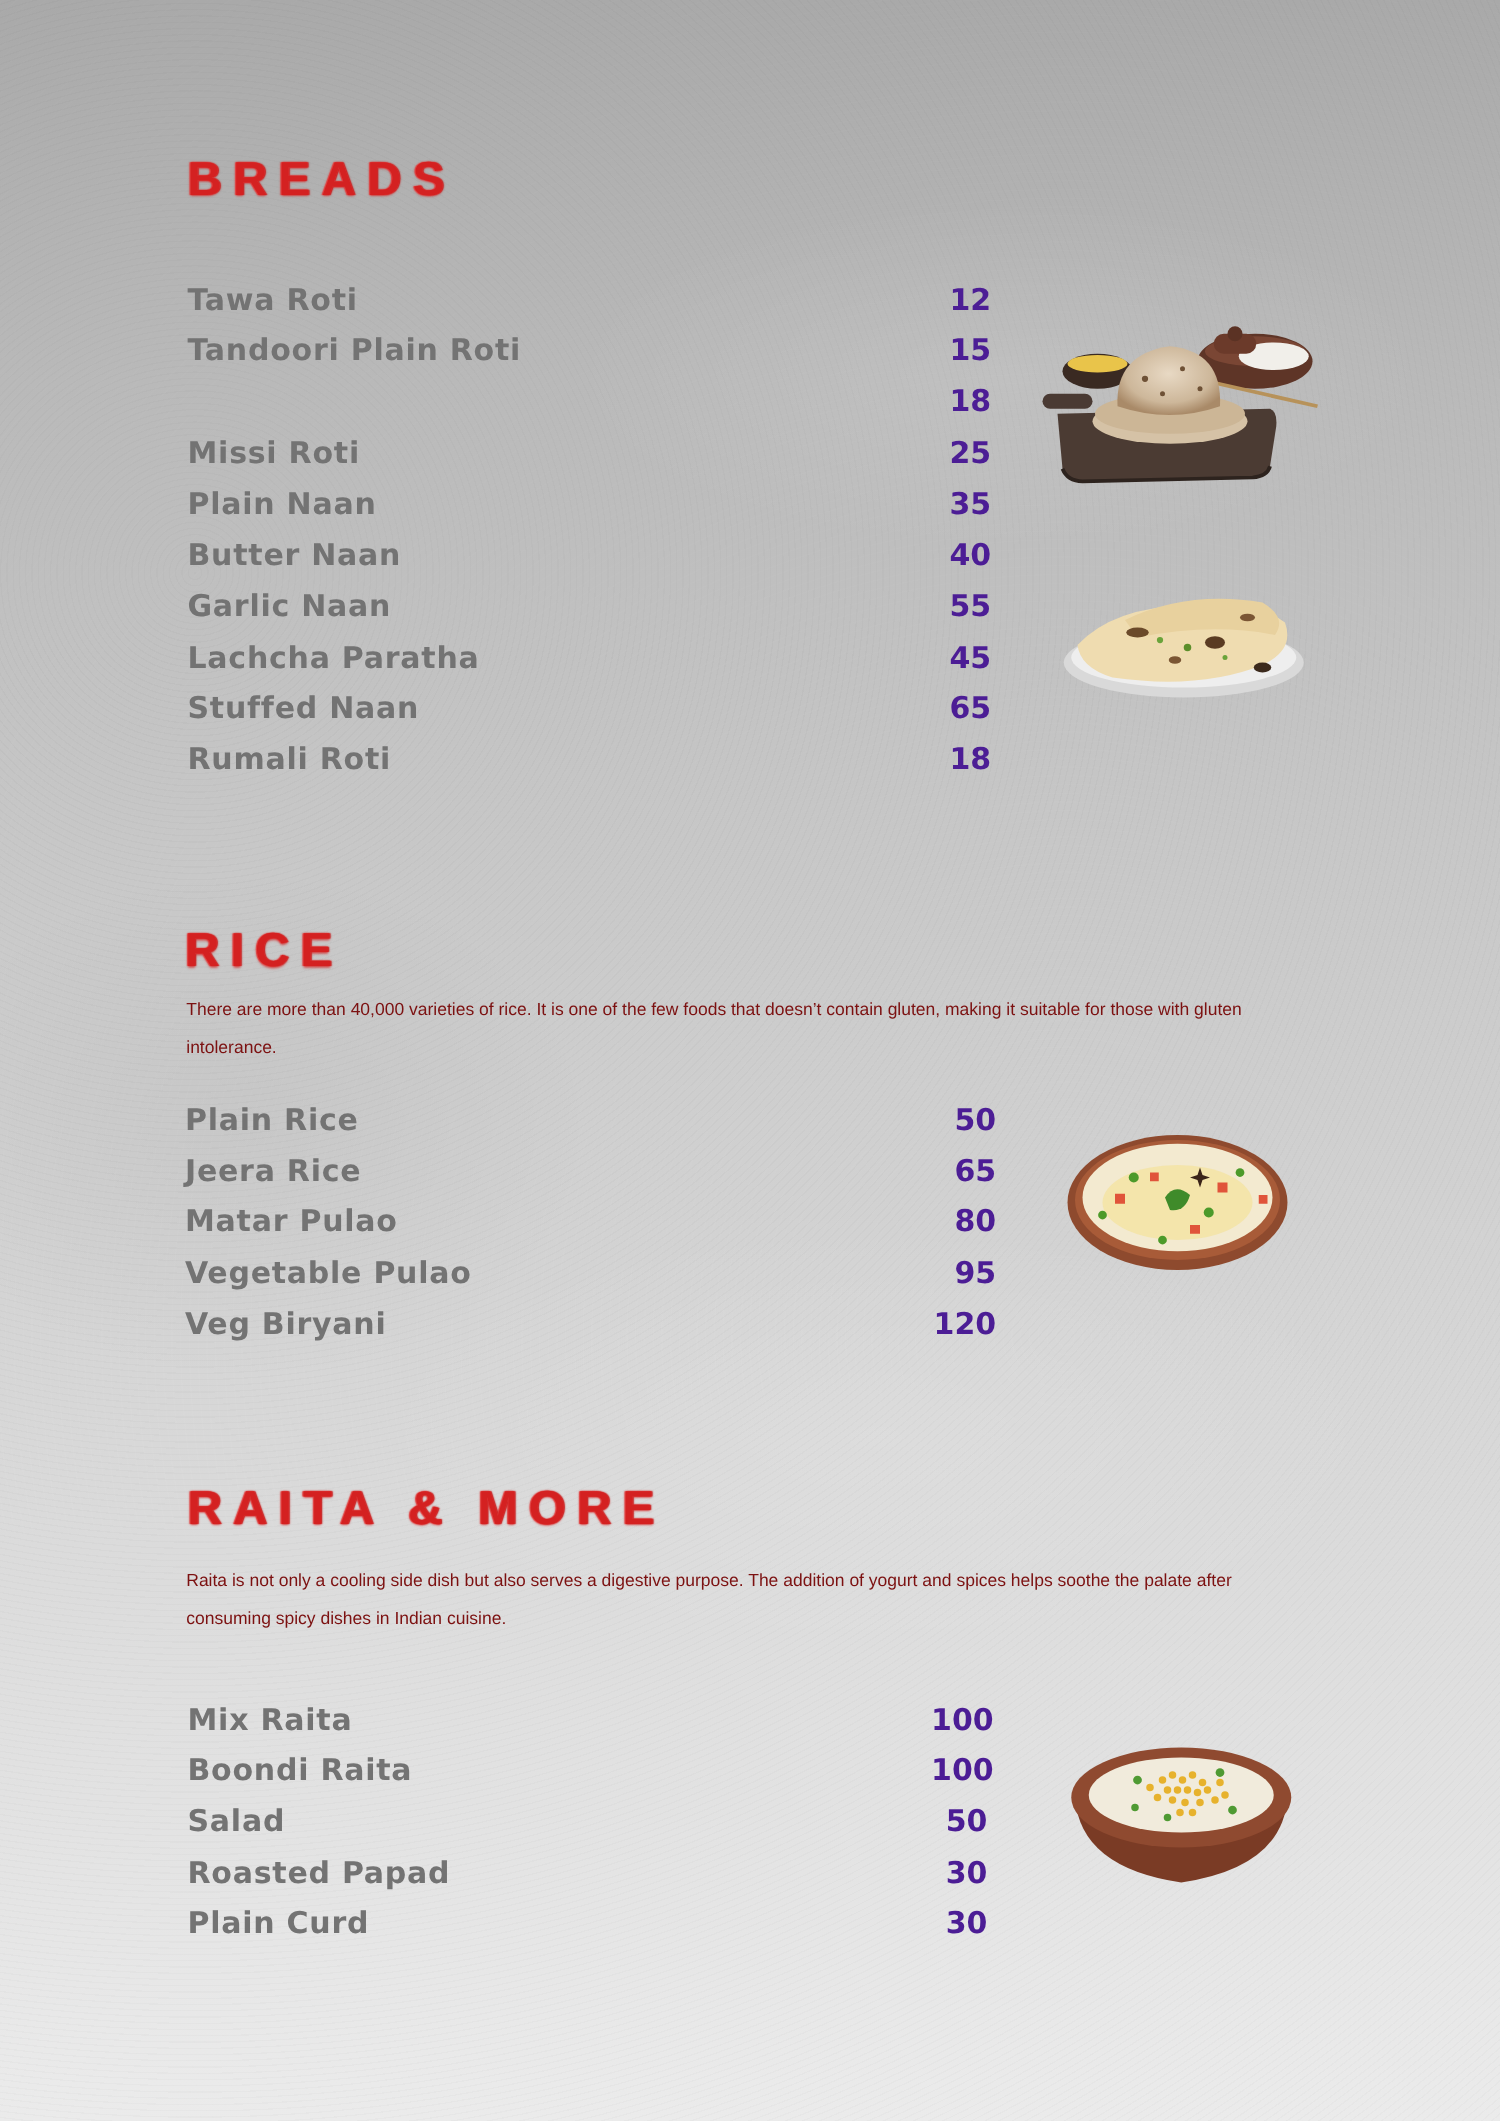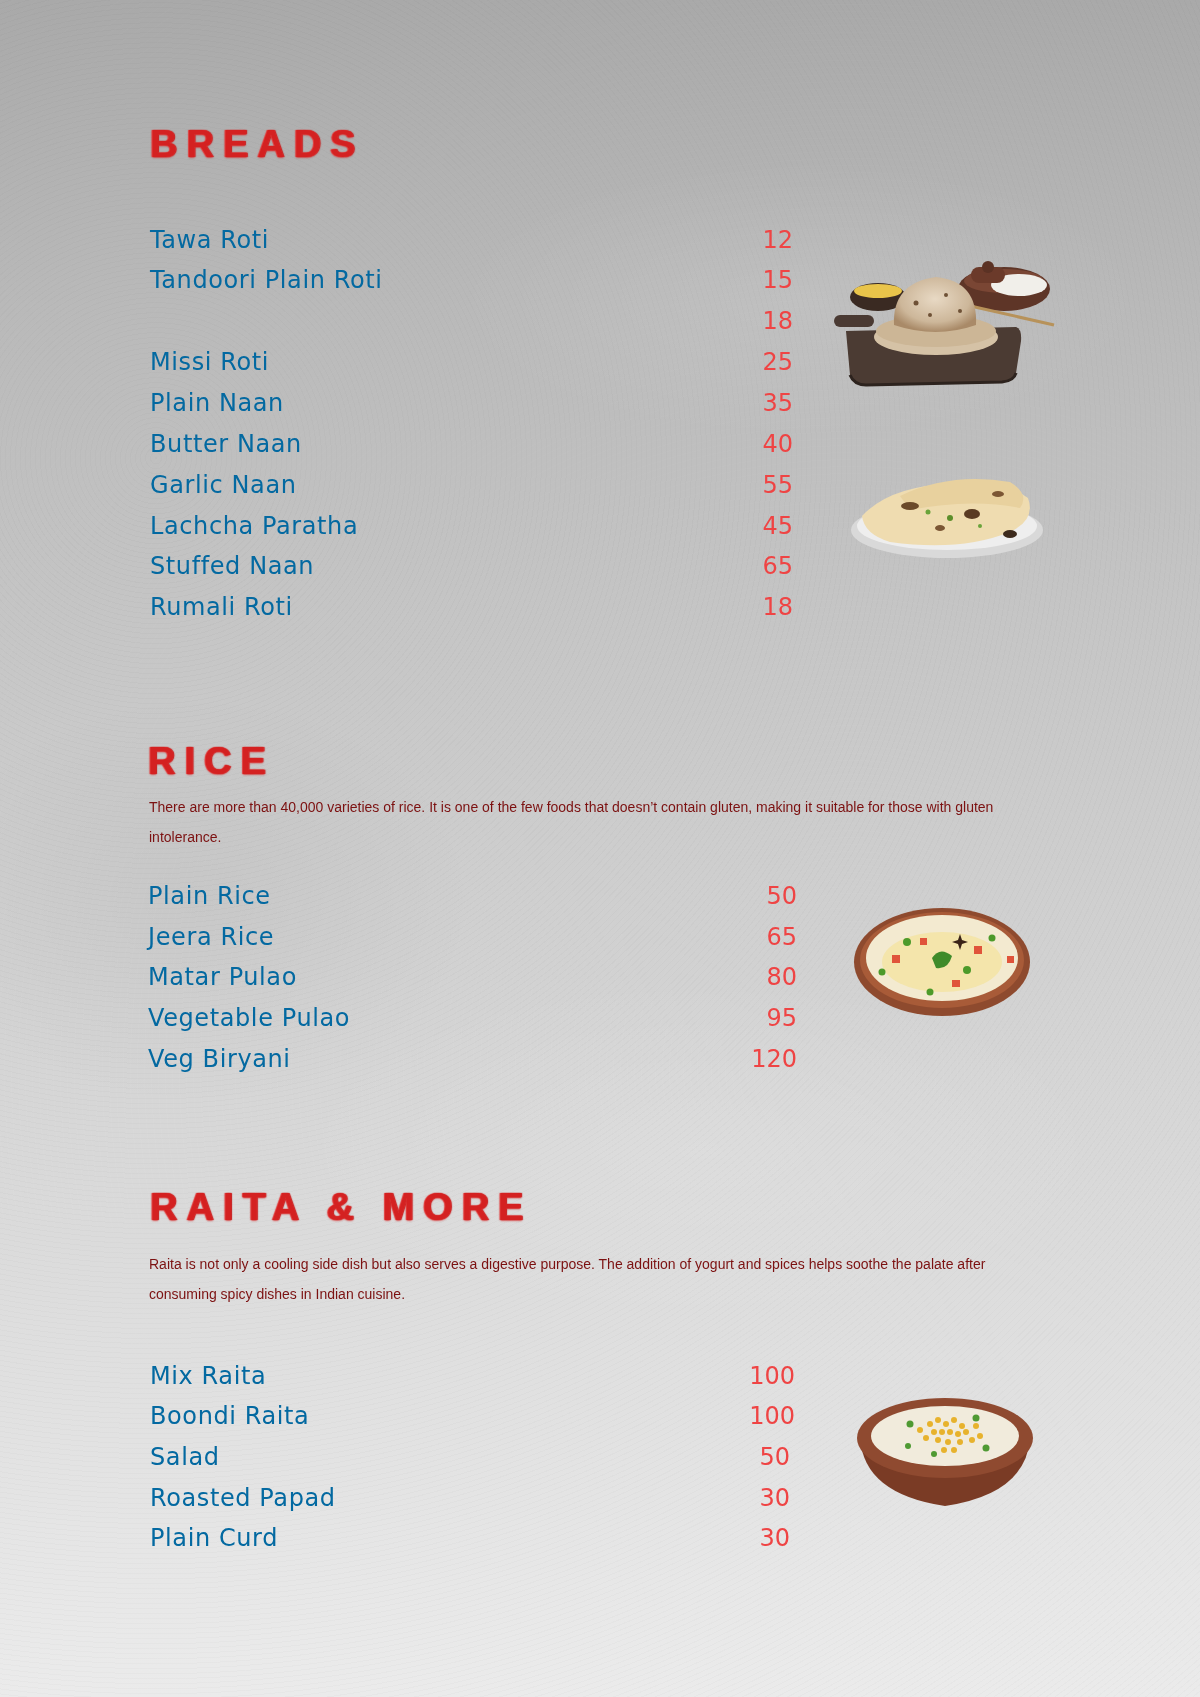--- a/index.html
+++ b/index.html
@@ -28,27 +28,27 @@
   .desc {
     position: absolute; left: 149px; width: 900px; margin: 0;
     font-family: "Liberation Sans", sans-serif; font-size: 14px; line-height: 30px;
     color: #7c1111;
   }
   .row {
     position: absolute; left: 150px; height: 36px; display: block;
   }
   .row .name {
     position: absolute; left: 0; top: 0; white-space: nowrap;
-    font-family: "DejaVu Sans", sans-serif; font-weight: normal; font-size: 24px;
-    color: #0369a1; line-height: 36px; letter-spacing: 0.6px;
+    font-family: "DejaVu Sans", sans-serif; font-weight: bold; font-size: 24px;
+    color: #737373; line-height: 36px; letter-spacing: 0.6px;
   }
   .row .price {
     position: absolute; top: 0; right: 0; white-space: nowrap; text-align: right;
-    font-family: "DejaVu Sans", sans-serif; font-weight: normal; font-size: 24px;
-    color: #ef4444; line-height: 36px;
+    font-family: "DejaVu Sans", sans-serif; font-weight: bold; font-size: 24px;
+    color: #4c1d95; line-height: 36px;
   }
   .photo { position: absolute; }
 </style>
 </head>
 <body>
 
 <div class="noise"></div>
 
 <section>
   <h2 class="heading" style="top:125px;">BREADS</h2>

